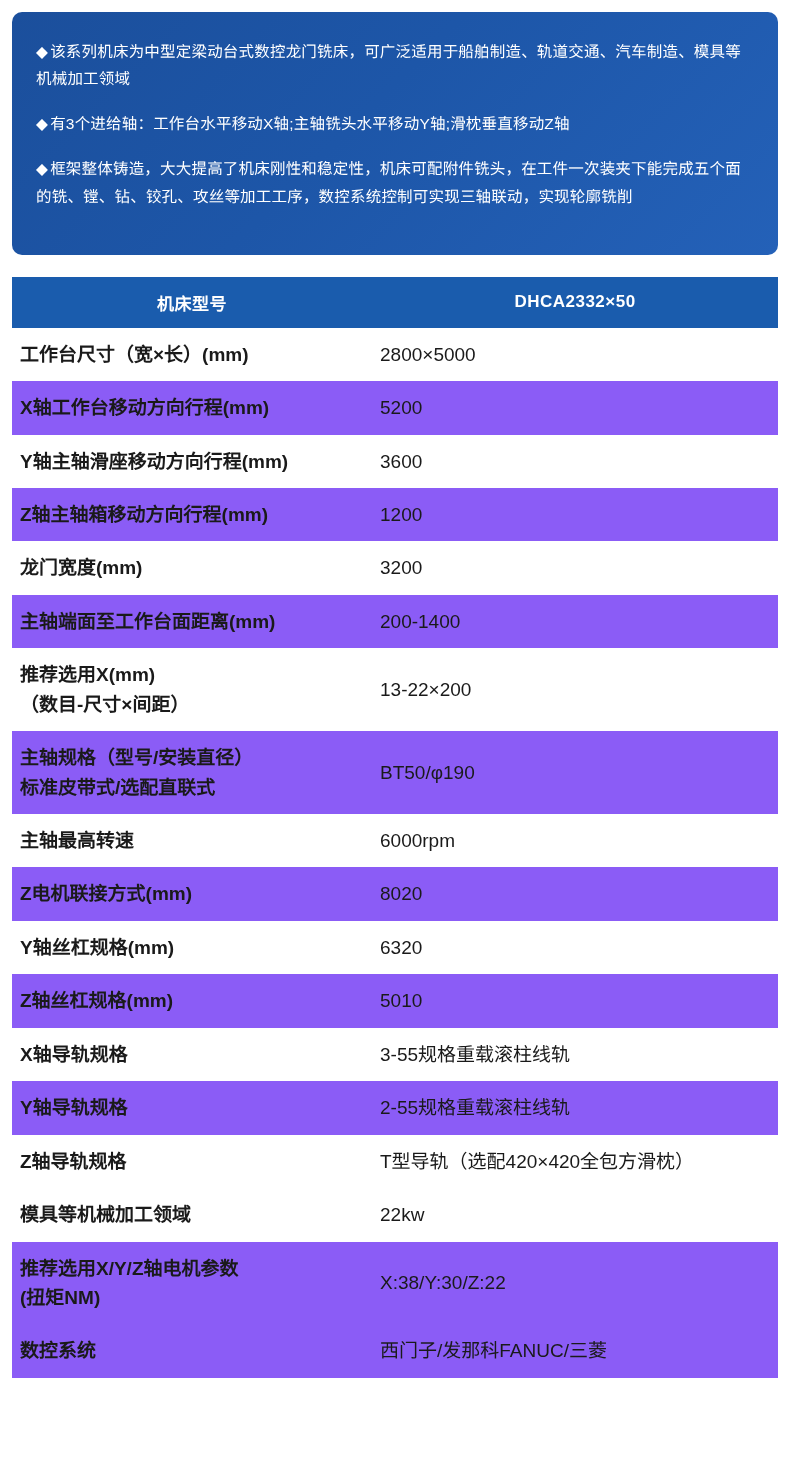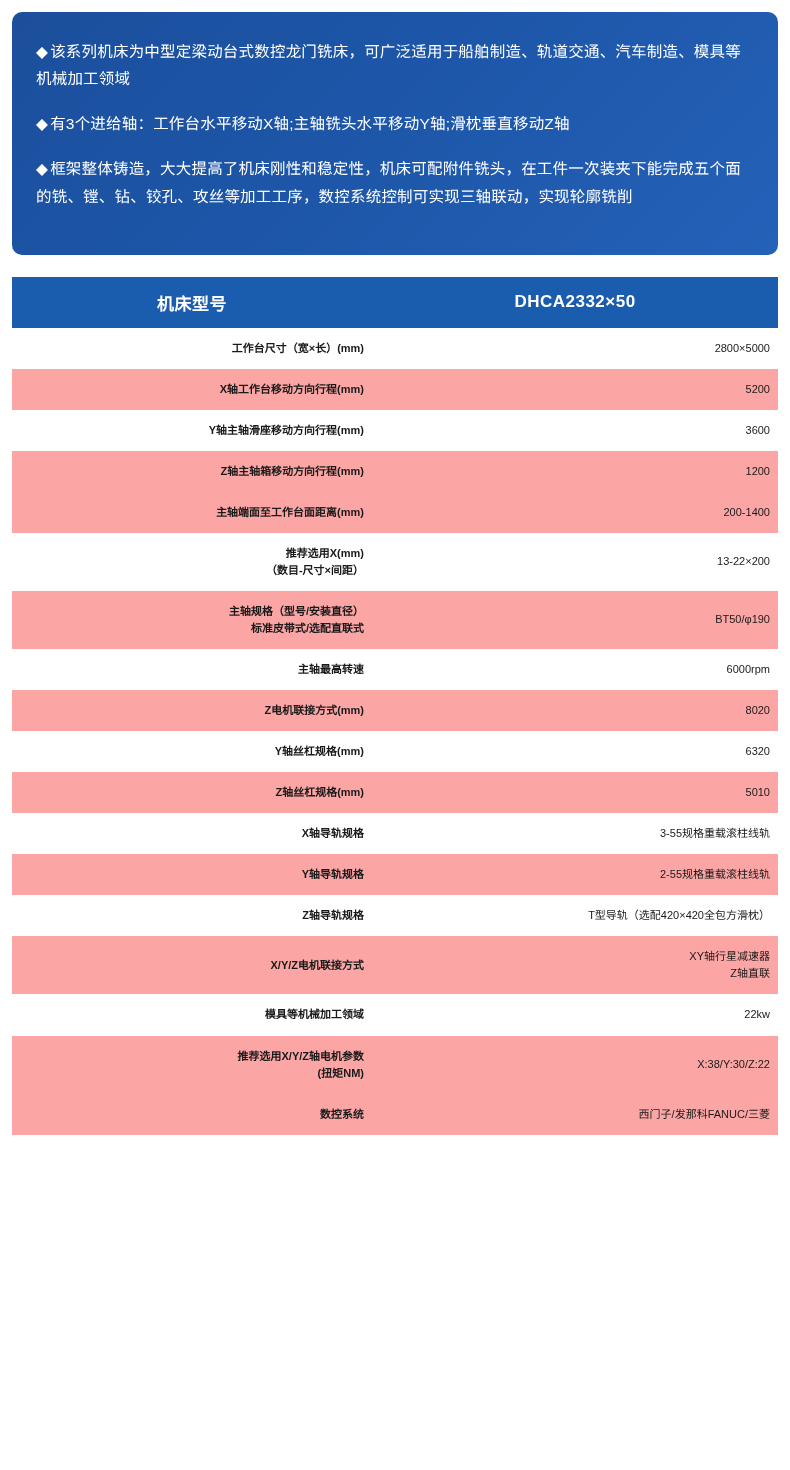--- a/index.html
+++ b/index.html
@@ -54,35 +54,35 @@
     background: #1a5cad;
     color: #ffffff;
     font-size: 17px;
     font-weight: bold;
     padding: 13px 12px;
     text-align: center;
     letter-spacing: 0.5px;
   }
   .spec-table td {
     padding: 12px 8px;
-    text-align: right;
-    font-size: 11px;
+    text-align: left;
+    font-size: 19px;
     line-height: 1.55;
     vertical-align: middle;
   }
   .spec-table td.label {
     font-weight: bold;
     color: #1a1a1a;
   }
   .spec-table td.value {
     font-weight: normal;
     color: #1a1a1a;
   }
   .spec-table tr.odd td  { background: #ffffff; }
-  .spec-table tr.even td { background: #fca5a5; }
+  .spec-table tr.even td { background: #8b5cf6; }
   .sub {
     display: block;
   }
 </style>
 </head>
 <body>
 
 <div class="page">
 
   <section class="intro-panel">
@@ -111,20 +111,24 @@
         <td class="label">X轴工作台移动方向行程(mm)</td>
         <td class="value">5200</td>
       </tr>
       <tr class="odd">
         <td class="label">Y轴主轴滑座移动方向行程(mm)</td>
         <td class="value">3600</td>
       </tr>
       <tr class="even">
         <td class="label">Z轴主轴箱移动方向行程(mm)</td>
         <td class="value">1200</td>
+      </tr>
+      <tr class="odd">
+        <td class="label">龙门宽度(mm)</td>
+        <td class="value">3200</td>
       </tr>
       <tr class="even">
         <td class="label">主轴端面至工作台面距离(mm)</td>
         <td class="value">200-1400</td>
       </tr>
       <tr class="odd">
         <td class="label">
           <span class="sub">推荐选用X(mm)</span>
           <span class="sub">（数目-尺寸×间距）</span>
         </td>
@@ -158,27 +162,20 @@
         <td class="value">3-55规格重载滚柱线轨</td>
       </tr>
       <tr class="even">
         <td class="label">Y轴导轨规格</td>
         <td class="value">2-55规格重载滚柱线轨</td>
       </tr>
       <tr class="odd">
         <td class="label">Z轴导轨规格</td>
         <td class="value">T型导轨（选配420×420全包方滑枕）</td>
       </tr>
-      <tr class="even">
-        <td class="label">X/Y/Z电机联接方式</td>
-        <td class="value">
-          <span class="sub">XY轴行星减速器</span>
-          <span class="sub">Z轴直联</span>
-        </td>
-      </tr>
       <tr class="odd">
         <td class="label">模具等机械加工领域</td>
         <td class="value">22kw</td>
       </tr>
       <tr class="even">
         <td class="label">
           <span class="sub">推荐选用X/Y/Z轴电机参数</span>
           <span class="sub">(扭矩NM)</span>
         </td>
         <td class="value">X:38/Y:30/Z:22</td>

